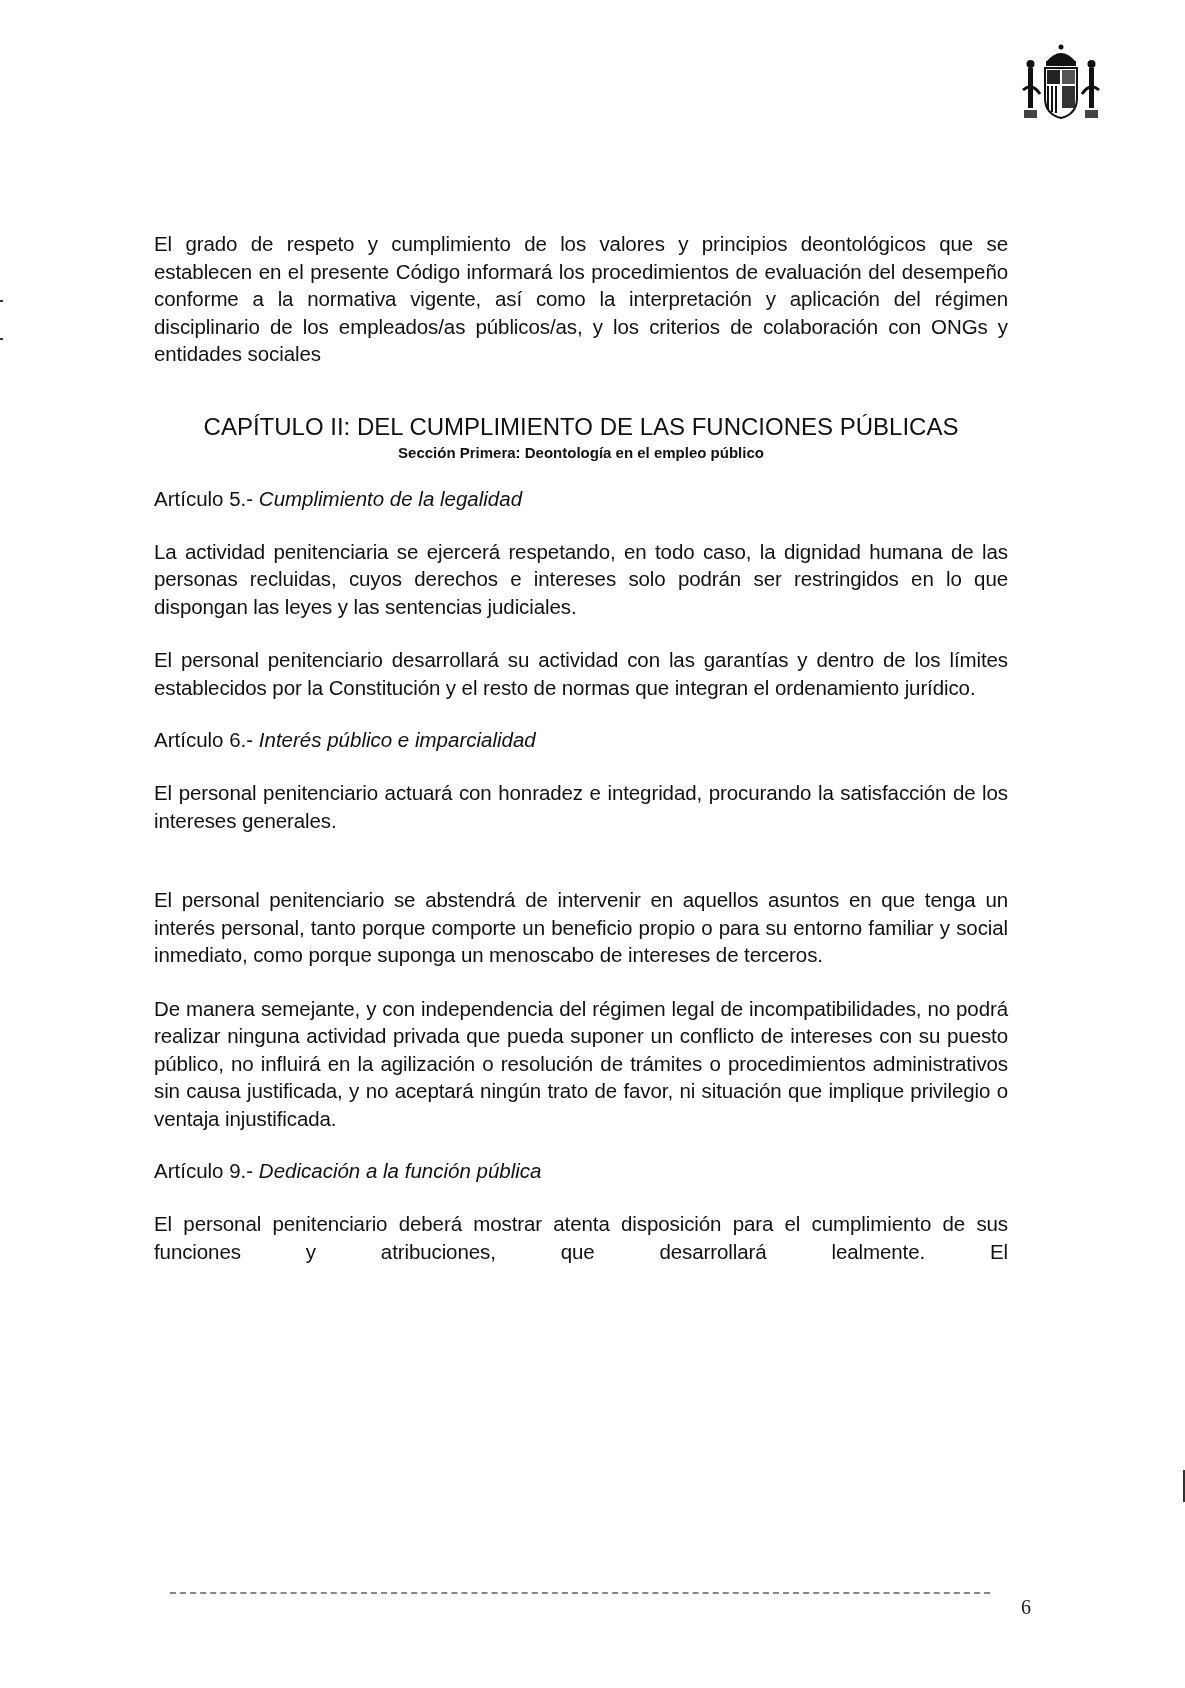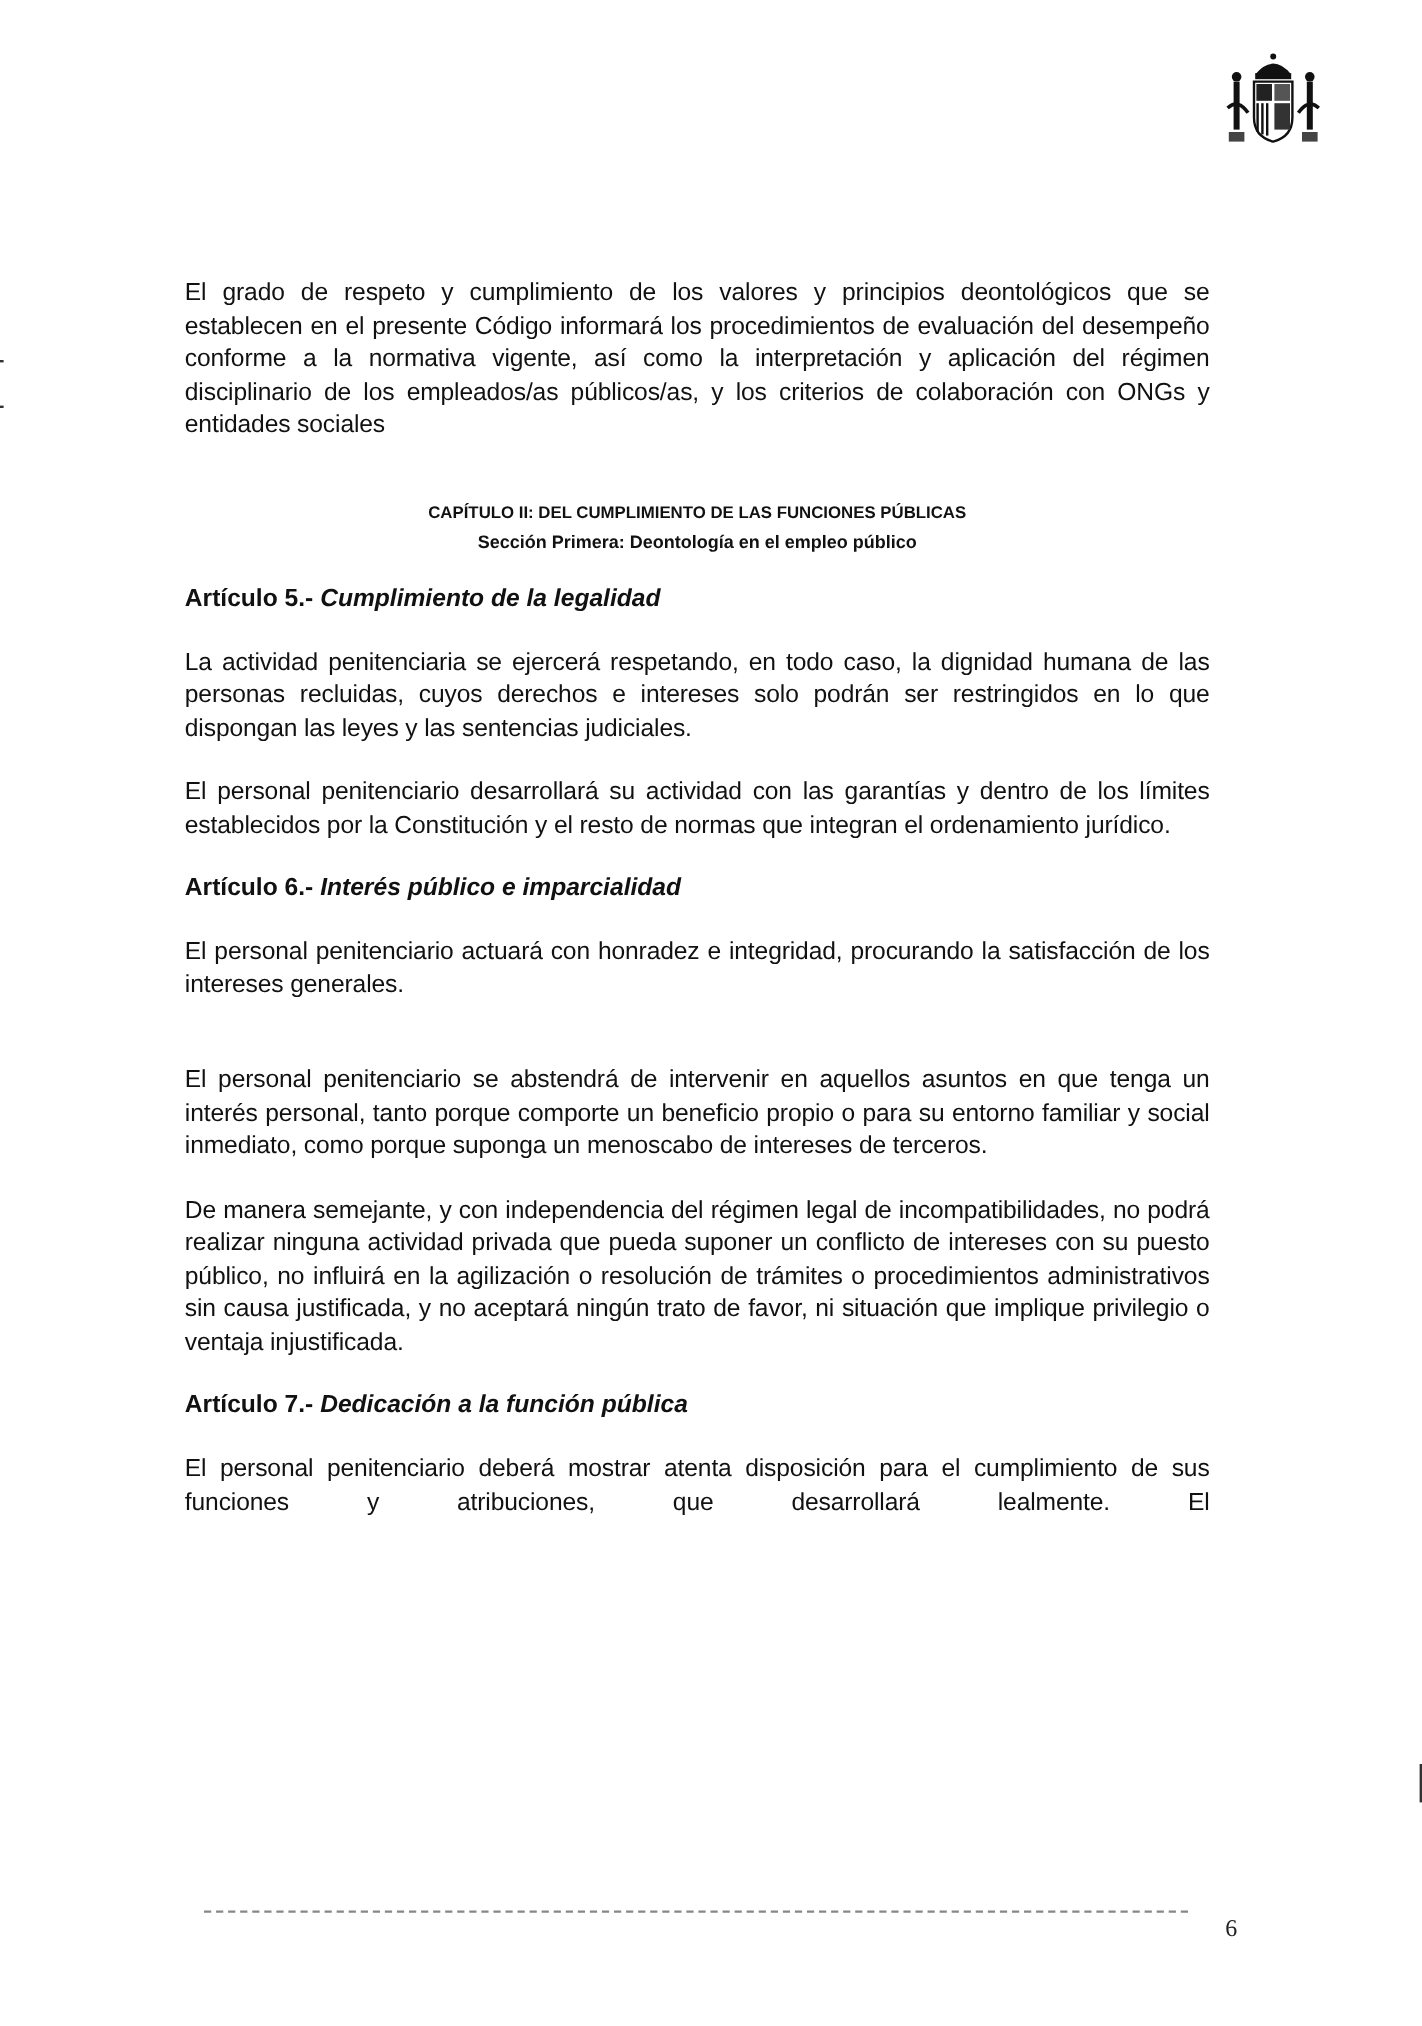--- a/index.html
+++ b/index.html
@@ -4,23 +4,23 @@
 <style>
   html, body { margin:0; padding:0; background:#ffffff; }
   body { width:1185px; height:1688px; position:relative; overflow:hidden;
          font-family:"Liberation Sans", sans-serif; color:#111; }
   .emblem { position:absolute; left:1018px; top:40px; width:86px; height:84px; }
   .scan-mark { position:absolute; background:#333; }
   .content { position:absolute; left:154px; width:854px; top:230px; }
   p.body { margin:0; font-size:20.5px; line-height:27.5px; text-align:justify;
            letter-spacing:-0.1px; }
   p.body + p.body { margin-top:26px; }
-  .chapter { text-align:center; font-weight:bold; font-size:14px; line-height:26px; margin:0; }
+  .chapter { text-align:center; font-weight:normal; font-size:24px; line-height:26px; margin:0; }
   .section { text-align:center; font-weight:bold; font-size:15px; line-height:26px; margin:0; }
-  .art-head { font-weight:bold; font-size:20.5px; line-height:26px; margin:0; }
+  .art-head { font-weight:normal; font-size:20.5px; line-height:26px; margin:0; }
   .art-head i { font-style:italic; }
   .footer-rule { position:absolute; left:170px; top:1592px; width:820px; height:0;
                  border-top:2px dashed #555; opacity:0.7; }
   .page-num { position:absolute; left:1021px; top:1596px; font-family:"Liberation Serif", serif;
               font-size:20px; color:#222; }
 </style>
 </head>
 <body>
 
 <svg class="emblem" viewBox="0 0 86 84">
@@ -76,21 +76,21 @@
   <div style="height:26px"></div>
   <p class="body">El personal penitenciario actuará con honradez e integridad, procurando la satisfacción de los intereses generales.</p>
 
   <div style="height:26px"></div>
   <div style="height:26px"></div>
   <p class="body">El personal penitenciario se abstendrá de intervenir en aquellos asuntos en que tenga un interés personal, tanto porque comporte un beneficio propio o para su entorno familiar y social inmediato, como porque suponga un menoscabo de intereses de terceros.</p>
   <p class="body">De manera semejante, y con independencia del régimen legal de incompatibilidades, no podrá realizar ninguna actividad privada que pueda suponer un conflicto de intereses con su puesto público, no influirá en la agilización o resolución de trámites o procedimientos administrativos sin causa justificada, y no aceptará ningún trato de favor, ni situación que implique privilegio o ventaja injustificada.</p>
 
   <div style="height:26px"></div>
   <p class="art-head">
-    <span>Artículo 7.-</span>
+    <span>Artículo 9.-</span>
     <i>Dedicación a la función pública</i>
   </p>
   <div style="height:26px"></div>
   <p class="body" style="text-align-last:justify;">El personal penitenciario deberá mostrar atenta disposición para el cumplimiento de sus funciones y atribuciones, que desarrollará lealmente. El</p>
 </div>
 
 <div class="footer-rule"></div>
 <div class="page-num">6</div>
 
 </body></html>

